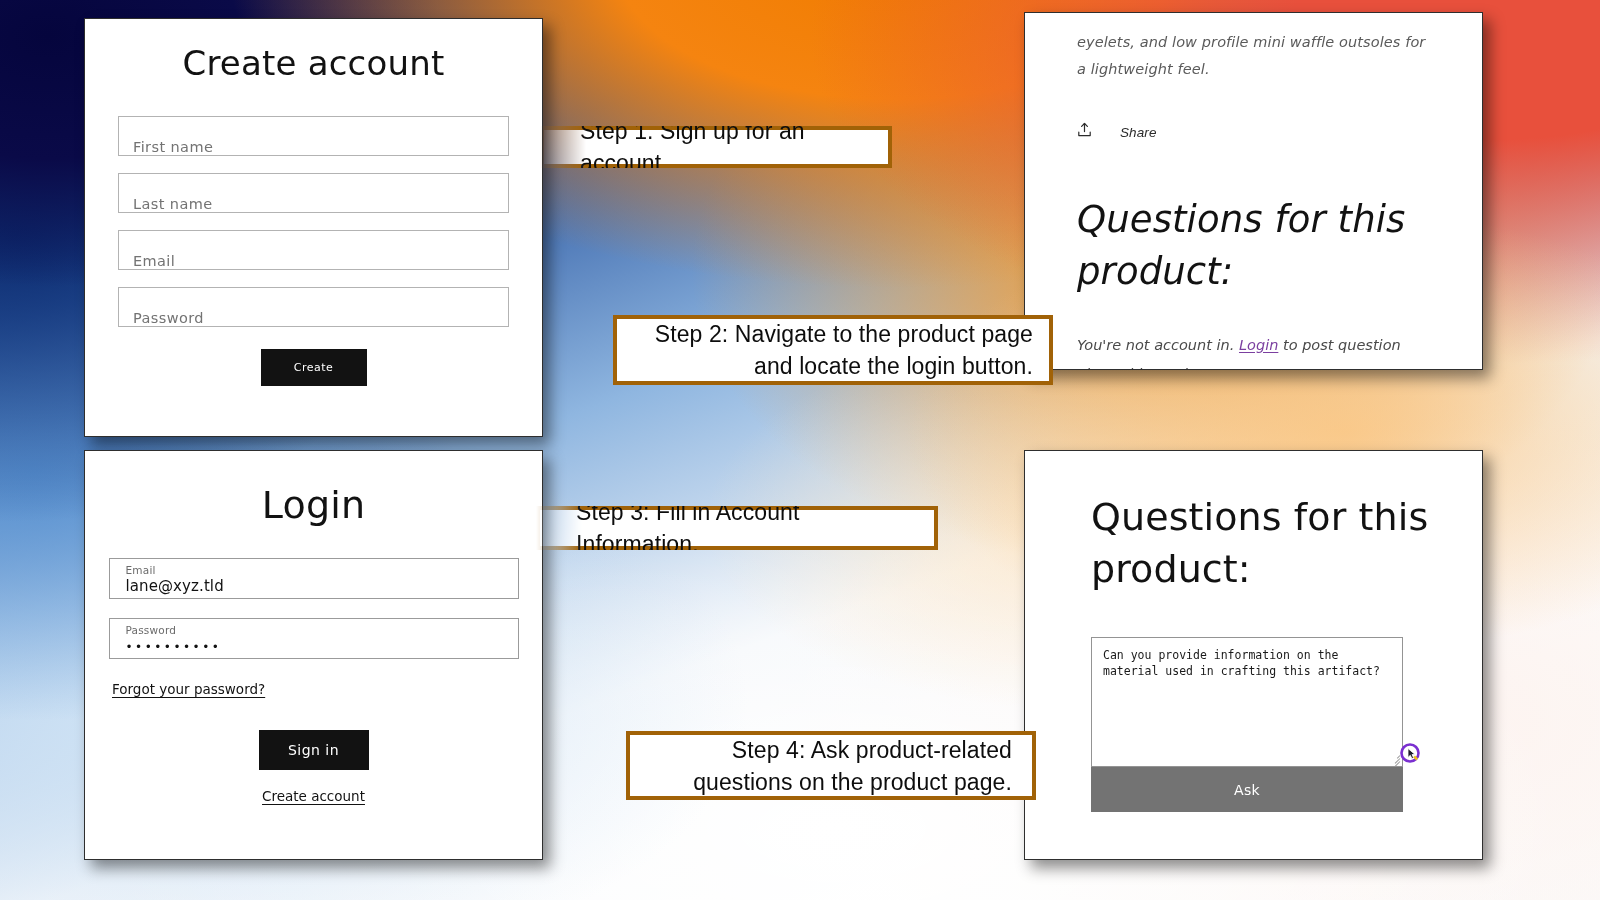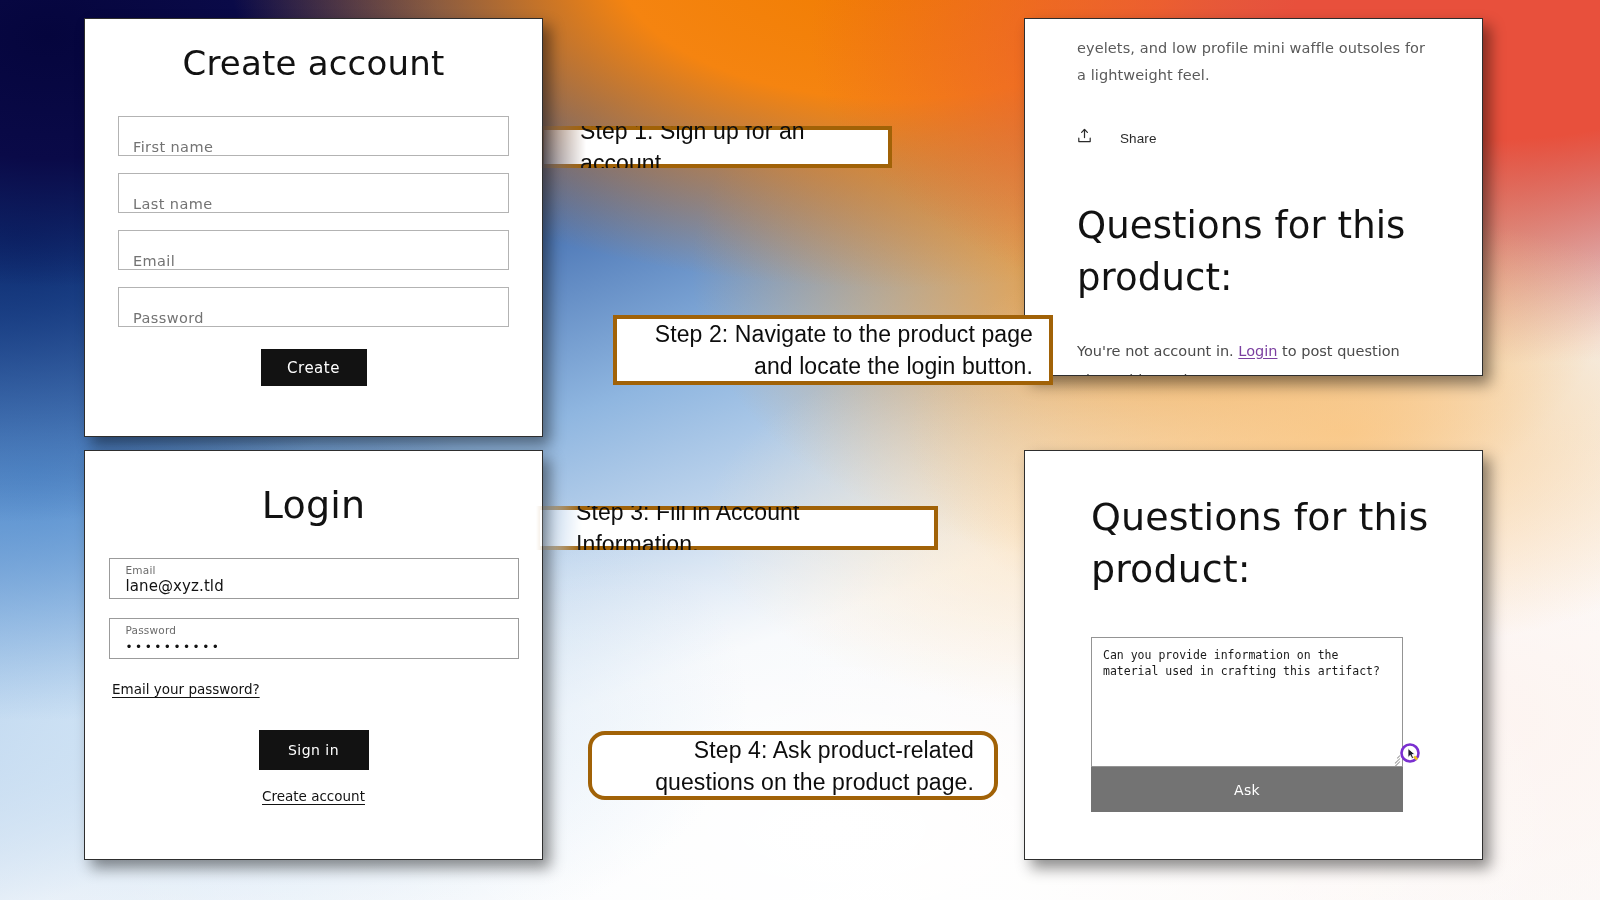--- a/index.html
+++ b/index.html
@@ -50,21 +50,21 @@
     position: absolute;
     background: #ffffff;
     border: 1px solid #2e2e2e;
     box-shadow: 7px 8px 14px rgba(0,0,0,0.45);
     overflow: hidden;
   }
 
   
   #panel-create   { left: 84px;  top: 18px;  width: 459px; height: 419px; }
   #panel-login    { left: 84px;  top: 450px; width: 459px; height: 410px; }
-  #panel-product  { left: 1024px;top: 18px;  width: 459px; height: 358px; }
+  #panel-product  { left: 1024px;top: 12px;  width: 459px; height: 358px; font-style: italic; }
   #panel-question { left: 1024px;top: 450px; width: 459px; height: 410px; }
 
   .shopify-h1 {
     font-family: "DejaVu Sans", sans-serif;
     font-weight: 400;
     color: #121212;
     text-align: center;
     letter-spacing: 0.2px;
   }
 
@@ -88,21 +88,21 @@
     color: #737373;
     letter-spacing: 0.4px;
   }
 
   .btn-dark {
     display: block;
     background: #121212;
     color: #ffffff;
     border: none;
     font-family: "DejaVu Sans", sans-serif;
-    font-size: 15px;
+    font-size: 11px;
     letter-spacing: 0.5px;
     cursor: pointer;
     text-align: center;
   }
 
   #create-submit {
     width: 106px;
     height: 37px;
     margin: 22px auto 0;
   }
@@ -292,21 +292,21 @@
 
   #callout-1 { left: 540px; top: 126px; width: 352px; height: 42px; padding: 0 14px 0 36px; }
   #callout-1 .ctext { text-align: left; }
 
   #callout-2 { left: 613px; top: 315px; width: 440px; height: 70px; padding: 0 16px 0 22px; }
   #callout-2 .ctext { text-align: right; }
 
   #callout-3 { left: 536px; top: 506px; width: 402px; height: 44px; padding: 0 14px 0 36px; }
   #callout-3 .ctext { text-align: left; }
 
-  #callout-4 { left: 588px; top: 731px; width: 410px; height: 69px; padding: 0 20px 0 22px; border-radius: 17px; }
+  #callout-4 { left: 626px; top: 731px; width: 410px; height: 69px; padding: 0 20px 0 22px; }
   #callout-4 .ctext { text-align: right; }
 </style>
 </head>
 <body>
 
 <div id="stage">
 
   <div class="bg-layer bg-base"></div>
   <div class="bg-layer bg-warm"></div>
 
@@ -338,21 +338,21 @@
       <div class="filled-field">
         <span class="flabel">Email</span>
         <span class="fvalue">lane@xyz.tld</span>
       </div>
       <div class="filled-field">
         <span class="flabel">Password</span>
         <span class="fvalue dots">••••••••••</span>
       </div>
     </div>
 
-    <span class="link-underline" id="forgot-link">Email your password?</span>
+    <span class="link-underline" id="forgot-link">Forgot your password?</span>
 
     <button class="btn-dark" id="signin-submit">Sign in</button>
 
     <div id="create-account-link-wrap">
       <span class="link-underline">Create account</span>
     </div>
   </div>
 
   <div class="panel" id="panel-product">
     <div class="prod-inner">

